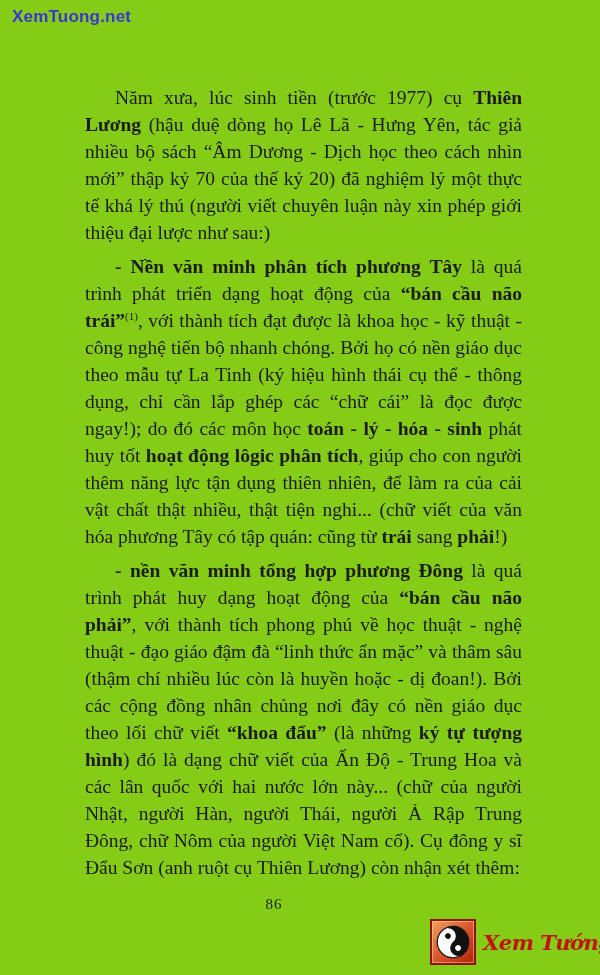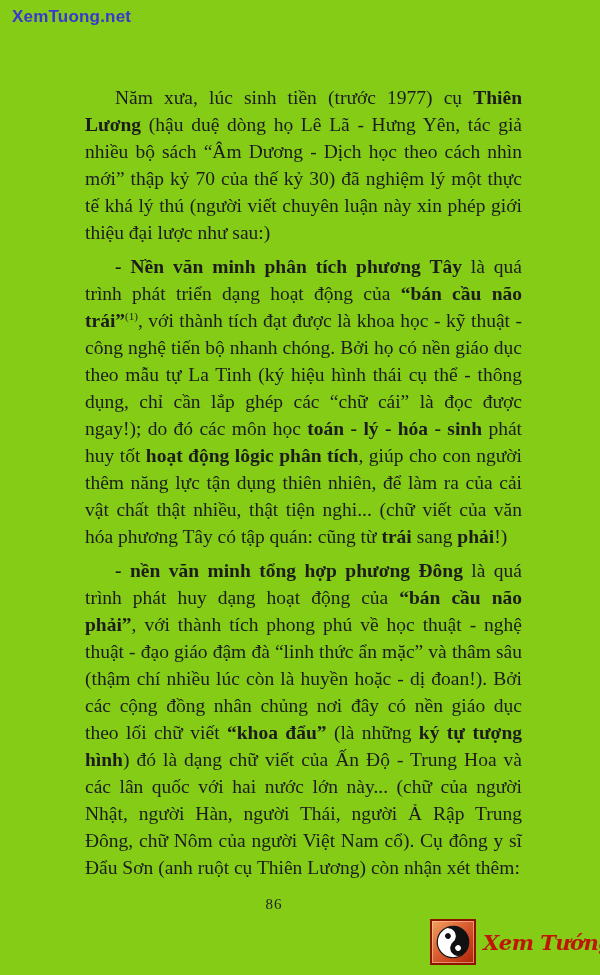--- a/index.html
+++ b/index.html
@@ -82,21 +82,21 @@
   }
 </style>
 </head>
 <body>
 
 <div class="page">
 
   <div class="watermark">XemTuong.net</div>
 
   <div class="text-block">
-      <p class="para"><span>Năm xưa, lúc sinh tiền (trước 1977) cụ </span><span class="b">Thiên Lương</span><span> (hậu duệ dòng họ Lê Lã - Hưng Yên, tác giả nhiều bộ sách “Âm Dương - Dịch học theo cách nhìn mới” thập kỷ 70 của thế kỷ 30) đã nghiệm lý một thực tế khá lý thú (người viết chuyên luận này xin phép giới thiệu đại lược như sau:)</span></p>
+      <p class="para"><span>Năm xưa, lúc sinh tiền (trước 1977) cụ </span><span class="b">Thiên Lương</span><span> (hậu duệ dòng họ Lê Lã - Hưng Yên, tác giả nhiều bộ sách “Âm Dương - Dịch học theo cách nhìn mới” thập kỷ 70 của thế kỷ 20) đã nghiệm lý một thực tế khá lý thú (người viết chuyên luận này xin phép giới thiệu đại lược như sau:)</span></p>
       <p class="para"><span class="b">- Nền văn minh phân tích phương Tây</span><span> là quá trình phát triển dạng hoạt động của </span><span class="b">“bán cầu não trái”</span><sup>(1)</sup><span>, với thành tích đạt được là khoa học - kỹ thuật - công nghệ tiến bộ nhanh chóng. Bởi họ có nền giáo dục theo mẫu tự La Tinh (ký hiệu hình thái cụ thể - thông dụng, chỉ cần lắp ghép các “chữ cái” là đọc được ngay!); do đó các môn học </span><span class="b">toán - lý - hóa - sinh</span><span> phát huy tốt </span><span class="b">hoạt động lôgic phân tích</span><span>, giúp cho con người thêm năng lực tận dụng thiên nhiên, để làm ra của cải vật chất thật nhiều, thật tiện nghi... (chữ viết của văn hóa phương Tây có tập quán: cũng từ </span><span class="b">trái</span><span> sang </span><span class="b">phải</span><span>!)</span></p>
       <p class="para"><span class="b">- nền văn minh tổng hợp phương Đông</span><span> là quá trình phát huy dạng hoạt động của </span><span class="b">“bán cầu não phải”</span><span>, với thành tích phong phú về học thuật - nghệ thuật - đạo giáo đậm đà “linh thức ẩn mặc” và thâm sâu (thậm chí nhiều lúc còn là huyền hoặc - dị đoan!). Bởi các cộng đồng nhân chủng nơi đây có nền giáo dục theo lối chữ viết </span><span class="b">“khoa đẩu”</span><span> (là những </span><span class="b">ký tự tượng hình</span><span>) đó là dạng chữ viết của Ấn Độ - Trung Hoa và các lân quốc với hai nước lớn này... (chữ của người Nhật, người Hàn, người Thái, người Ả Rập Trung Đông, chữ Nôm của người Việt Nam cổ). Cụ đông y sĩ Đẩu Sơn (anh ruột cụ Thiên Lương) còn nhận xét thêm:</span></p>
     </div>
 
   <div class="page-number">86</div>
 
   <div class="logo">
     <div class="logo-square">
       <svg width="36" height="36" viewBox="0 0 24 24" aria-hidden="true">
         <g transform="rotate(140 12 12)">

